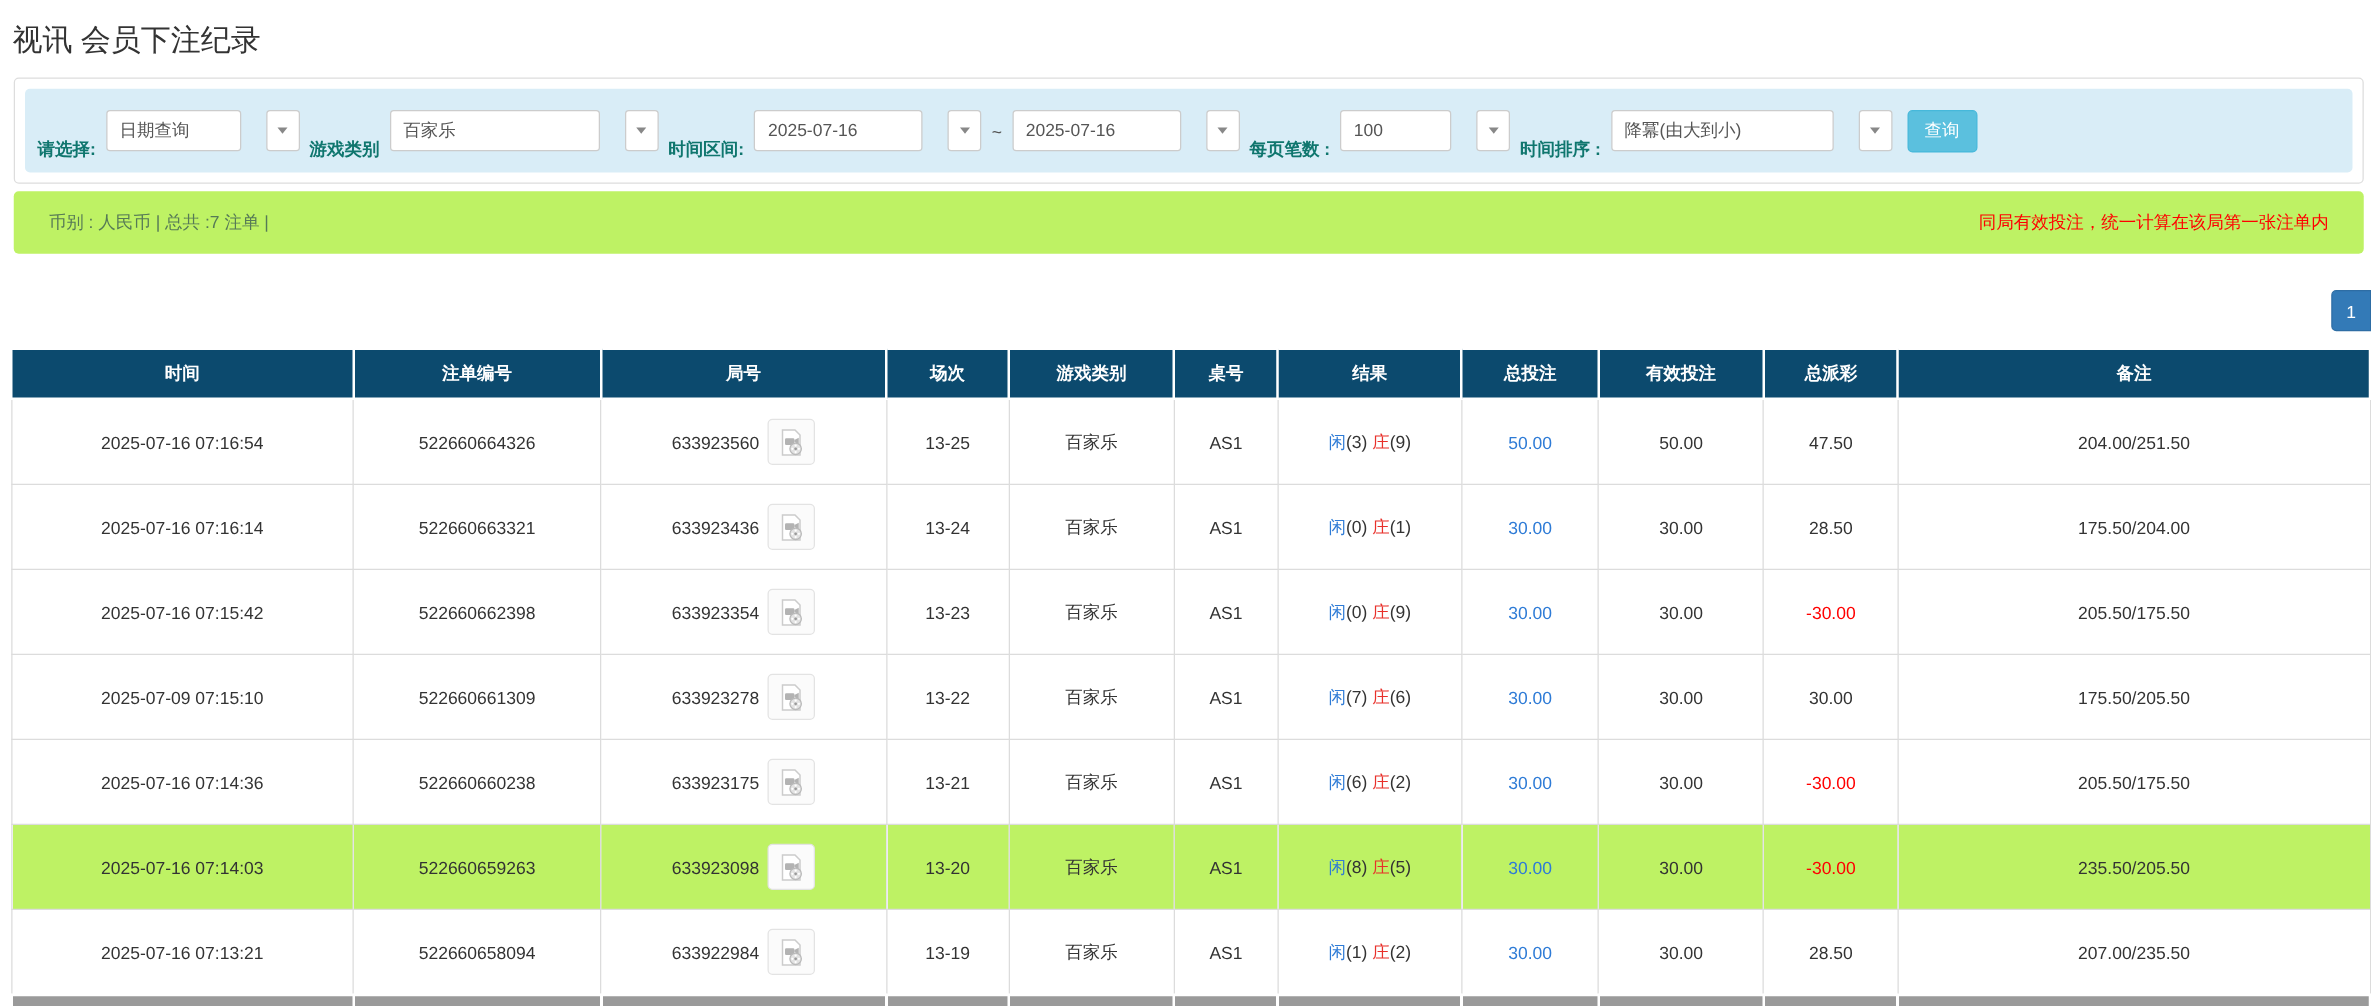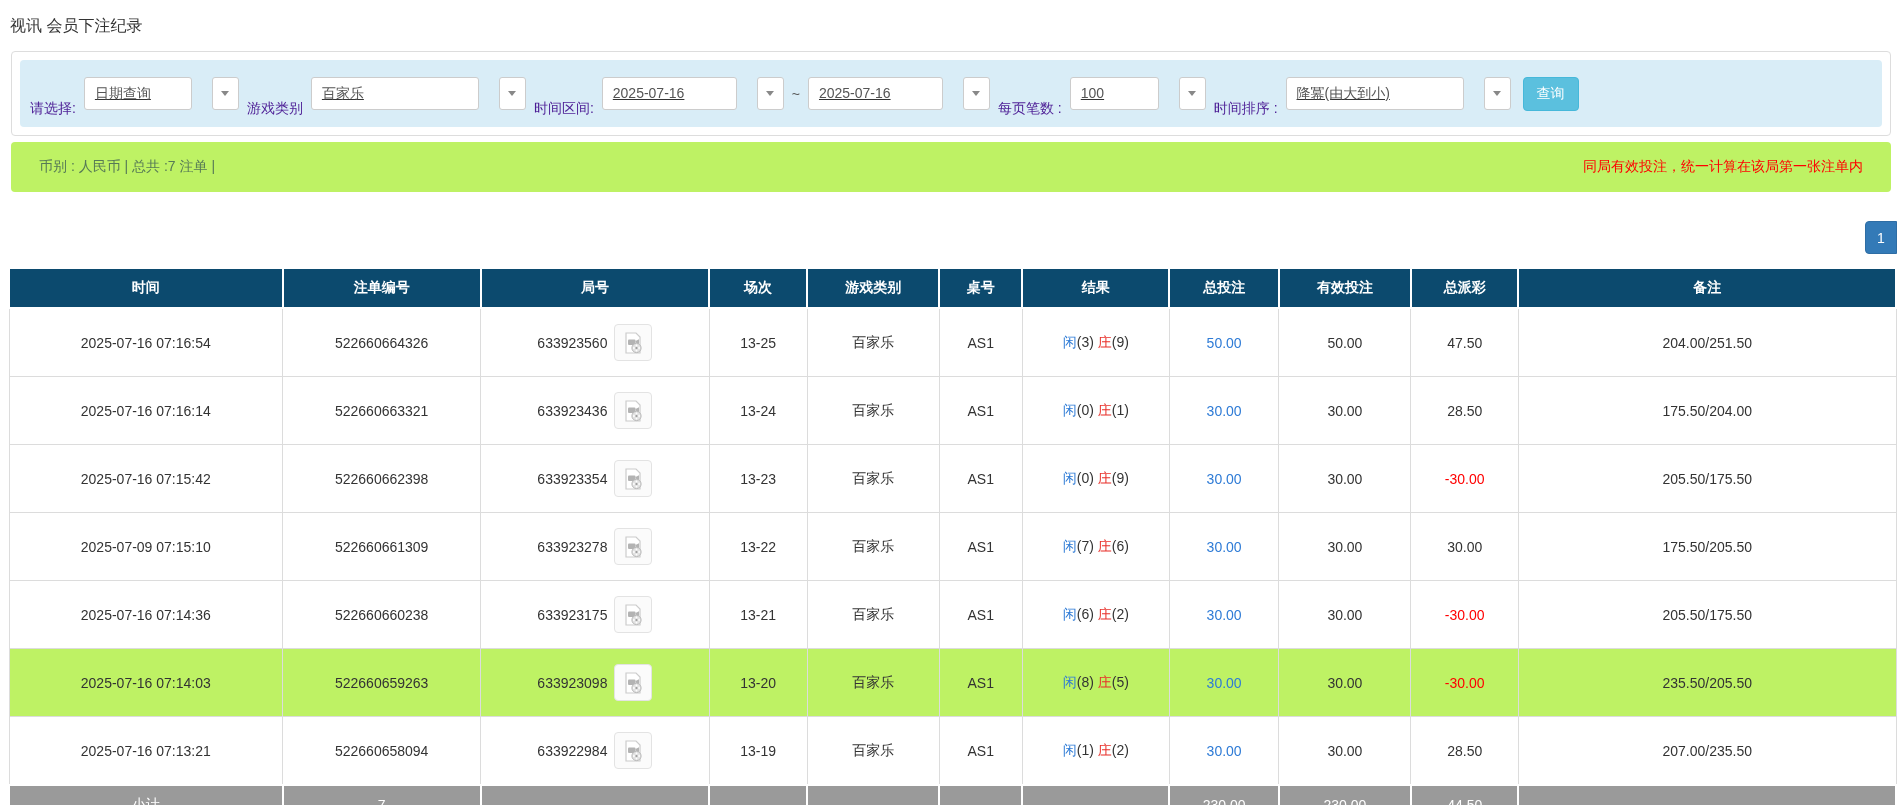--- a/index.html
+++ b/index.html
@@ -3,27 +3,27 @@
 <meta charset="utf-8">
 <style>
   * { box-sizing: border-box; }
   html,body { margin:0; padding:0; }
   body {
     width:1897px; height:805px; overflow:hidden;
     background:#fff; color:#333;
     font-family:"Liberation Sans","DejaVu Sans",sans-serif;
     font-size:14px;
   }
-  .page-title { font-size:16px; font-weight:400; color:#333; margin:16px 10px 14px 10px; }
+  .page-title { font-size:24px; font-weight:400; color:#333; margin:16px 10px 14px 10px; }
 
   
   .filter-panel { margin:0 6px 0 11px; border:1px solid #ddd; border-radius:4px; padding:8px; background:#fff; }
   .filter-bar { background:#d9edf7; border-radius:4px; padding:9px 10px; display:flex; align-items:center; gap:8px; }
-  .flabel { color:#4c1d95; font-weight:normal; white-space:nowrap;margin-top:31px; }
-  .combo { display:flex; align-items:flex-end; gap:20px;text-decoration:underline; }
+  .flabel { color:#0f766e; font-weight:bold; white-space:nowrap;margin-top:31px; }
+  .combo { display:flex; align-items:flex-end; gap:20px; }
   .combo-text { background:#fff; border:1px solid #ccc; border-radius:3px; height:33px; line-height:31px;
                 padding:0 10px; color:#555; flex:1; white-space:nowrap; overflow:hidden; }
   .combo-caret { background:#fff; border:1px solid #ccc; border-radius:3px; height:33px; width:27px;
                  display:flex; align-items:center; justify-content:center; cursor:pointer; flex:0 0 27px; }
   .caret { width:0; height:0; border-left:4px solid transparent; border-right:4px solid transparent; border-top:5px solid #888; }
   .w150{width:155px} .w210{width:215px} .w180{width:182px} .w130{width:136px} .w195{width:225px}
   .tilde { color:#555; }
   .search-btn { background:#5bc0de; border:1px solid #46b8da; color:#fff; font-size:14px; border-radius:4px;
                 height:34px; padding:0 13px; margin-left:4px; cursor:pointer;text-align:center; }
 

